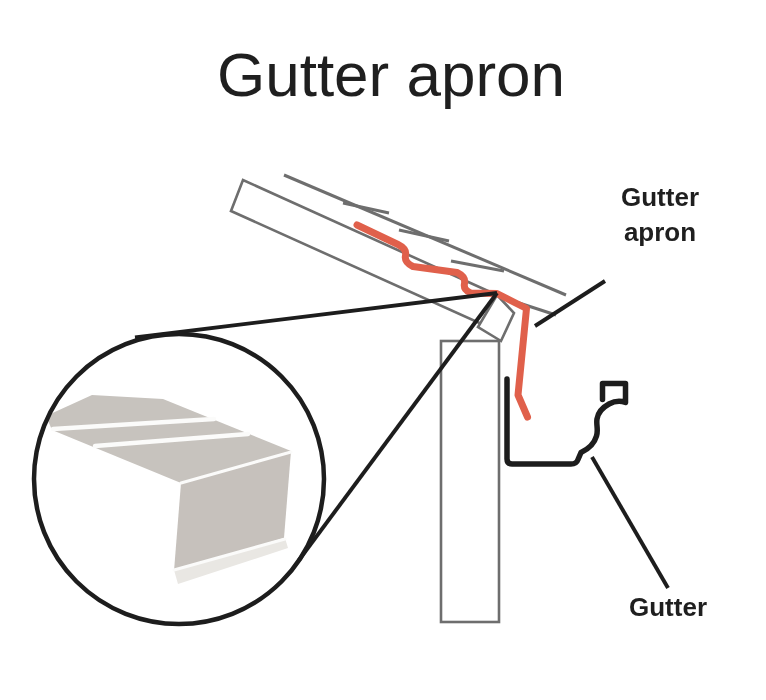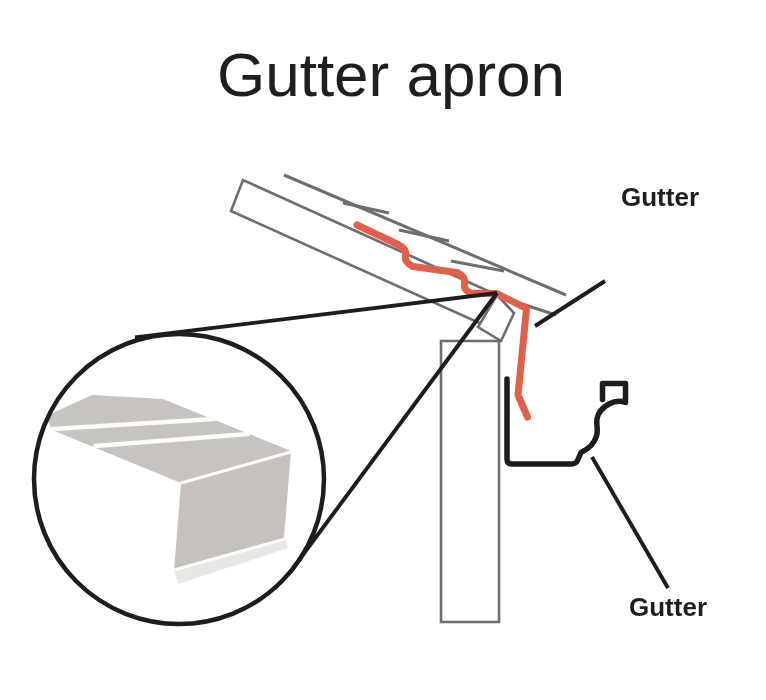--- a/index.html
+++ b/index.html
@@ -99,17 +99,18 @@
     <line class="black-line" x1="605" y1="281" x2="535" y2="326"></line>
     <line class="black-line" x1="592" y1="457" x2="668" y2="588"></line>
 
     <circle class="circle-outline" cx="179" cy="479" r="145"></circle>
   </svg>
 
   <h1 class="page-title">Gutter apron</h1>
 
   <div class="callout callout-apron">
     <div>Gutter</div>
+    <div>apron</div>
   </div>
 
   <div class="callout callout-gutter">Gutter</div>
 
 </div>
 
 </body></html>

